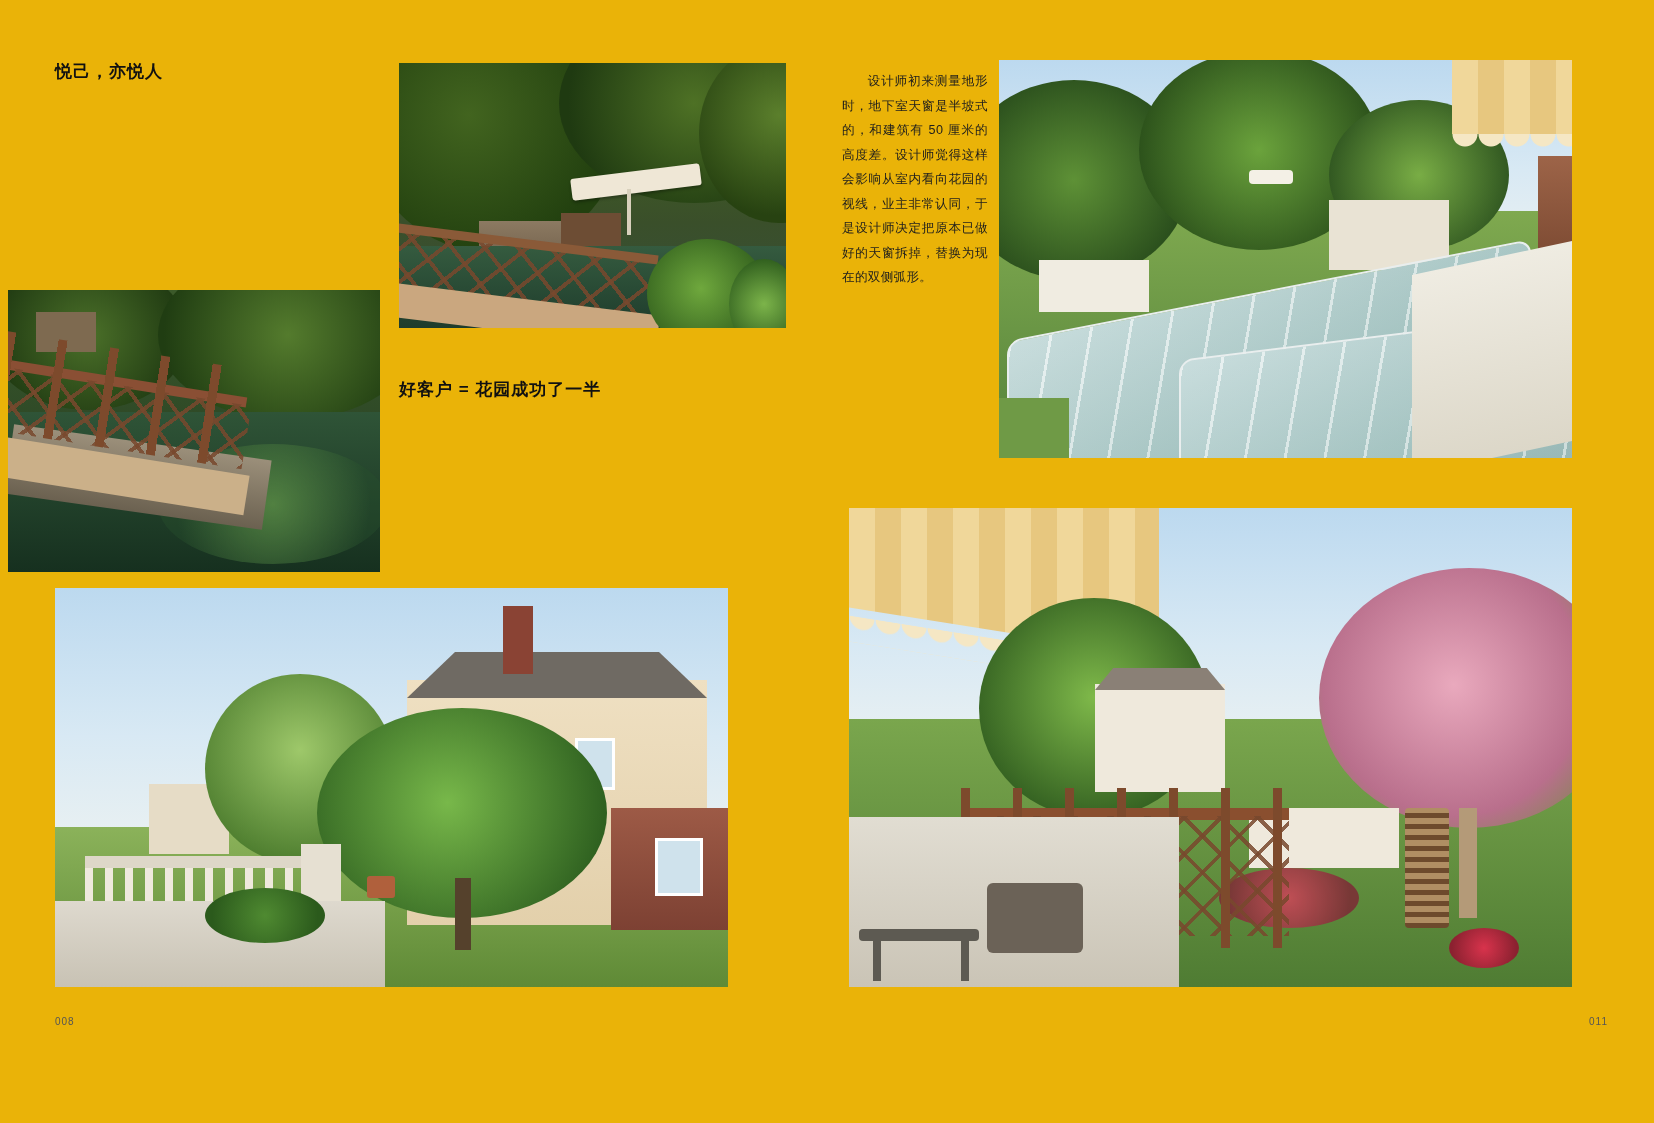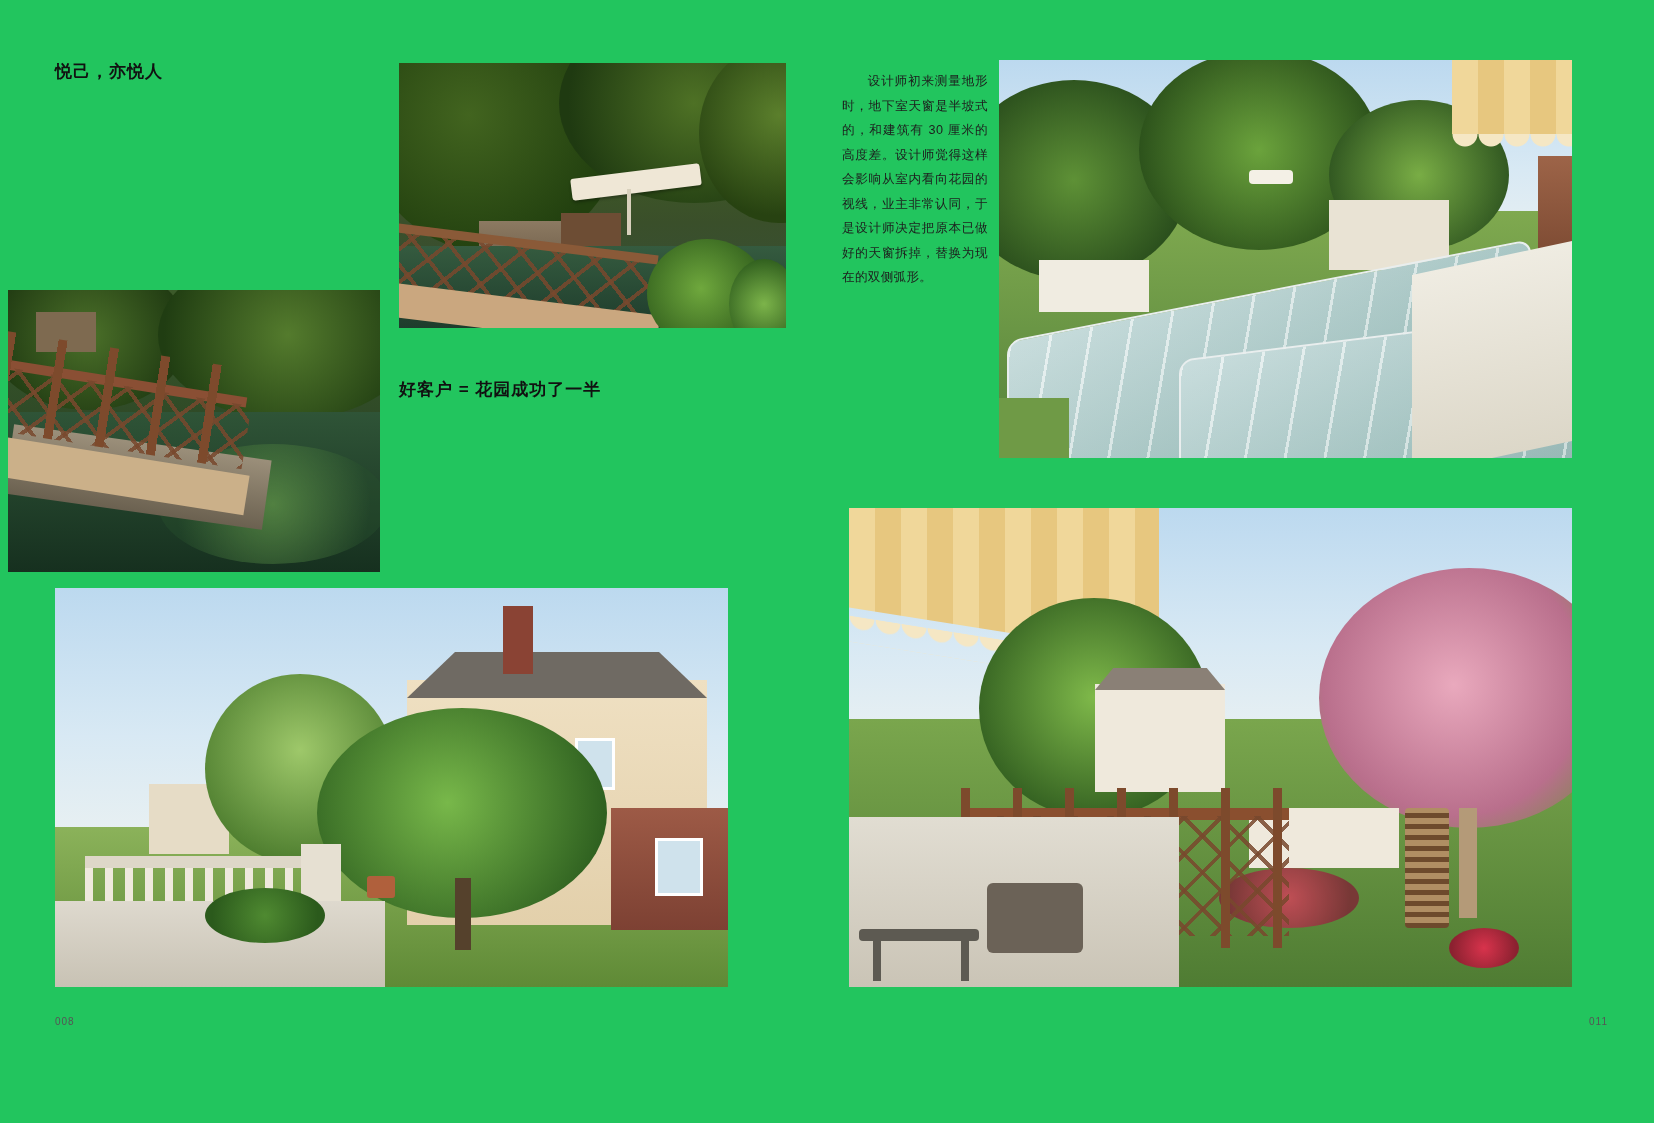--- a/index.html
+++ b/index.html
@@ -12,21 +12,21 @@
     height: 1123px;
     font-family: "Liberation Sans", sans-serif;
     color: #1a1a1a;
     position: relative;
     overflow: hidden;
   }
 
   .spread {
     position: absolute;
     inset: 0;
-    background: #22c55e;
+    background: #eab308;
   }
 
   
   .h-title {
     font-size: 17px;
     font-weight: bold;
     letter-spacing: 1px;
     color: #111;
   }
   .body-text {
@@ -254,21 +254,21 @@
       <div class="rect" style="left:312px;top:288px;width:28px;height:22px;background:#b0603c;border-radius:3px;"></div>
     </div>
 
     <div id="folio-left" class="folio">008</div>
   </div>
 
   <div id="right-page">
 
     <div id="right-col-text-1">
       <div class="body-text" style="margin-top:6px;">
-        <span class="indent"></span><span>设计师初来测量地形时，地下室天窗是半坡式的，和建筑有 30 厘米的高度差。设计师觉得这样会影响从室内看向花园的视线，业主非常认同，于是设计师决定把原本已做好的天窗拆掉，替换为现在的双侧弧形。</span>
+        <span class="indent"></span><span>设计师初来测量地形时，地下室天窗是半坡式的，和建筑有 50 厘米的高度差。设计师觉得这样会影响从室内看向花园的视线，业主非常认同，于是设计师决定把原本已做好的天窗拆掉，替换为现在的双侧弧形。</span>
       </div>
     </div>
 
     <div id="right-photo-greenhouse" class="photo">
       <div class="sky" style="height:46%;"></div>
       <div class="ground" style="height:62%;background:linear-gradient(#7fa94f,#53813a);"></div>
       <div class="blob" style="left:-40px;top:20px;width:230px;height:200px;background:radial-gradient(circle at 50% 50%,#5e9136,#25481a 80%);"></div>
       <div class="blob" style="left:140px;top:-10px;width:240px;height:200px;background:radial-gradient(circle at 50% 50%,#6ba33c,#2a4f1a 80%);"></div>
       <div class="blob" style="left:330px;top:40px;width:180px;height:150px;background:radial-gradient(circle at 50% 50%,#79ad45,#2f5520 80%);"></div>
       <div class="rect" style="left:40px;top:200px;width:110px;height:52px;background:#f0ece1;"></div>

